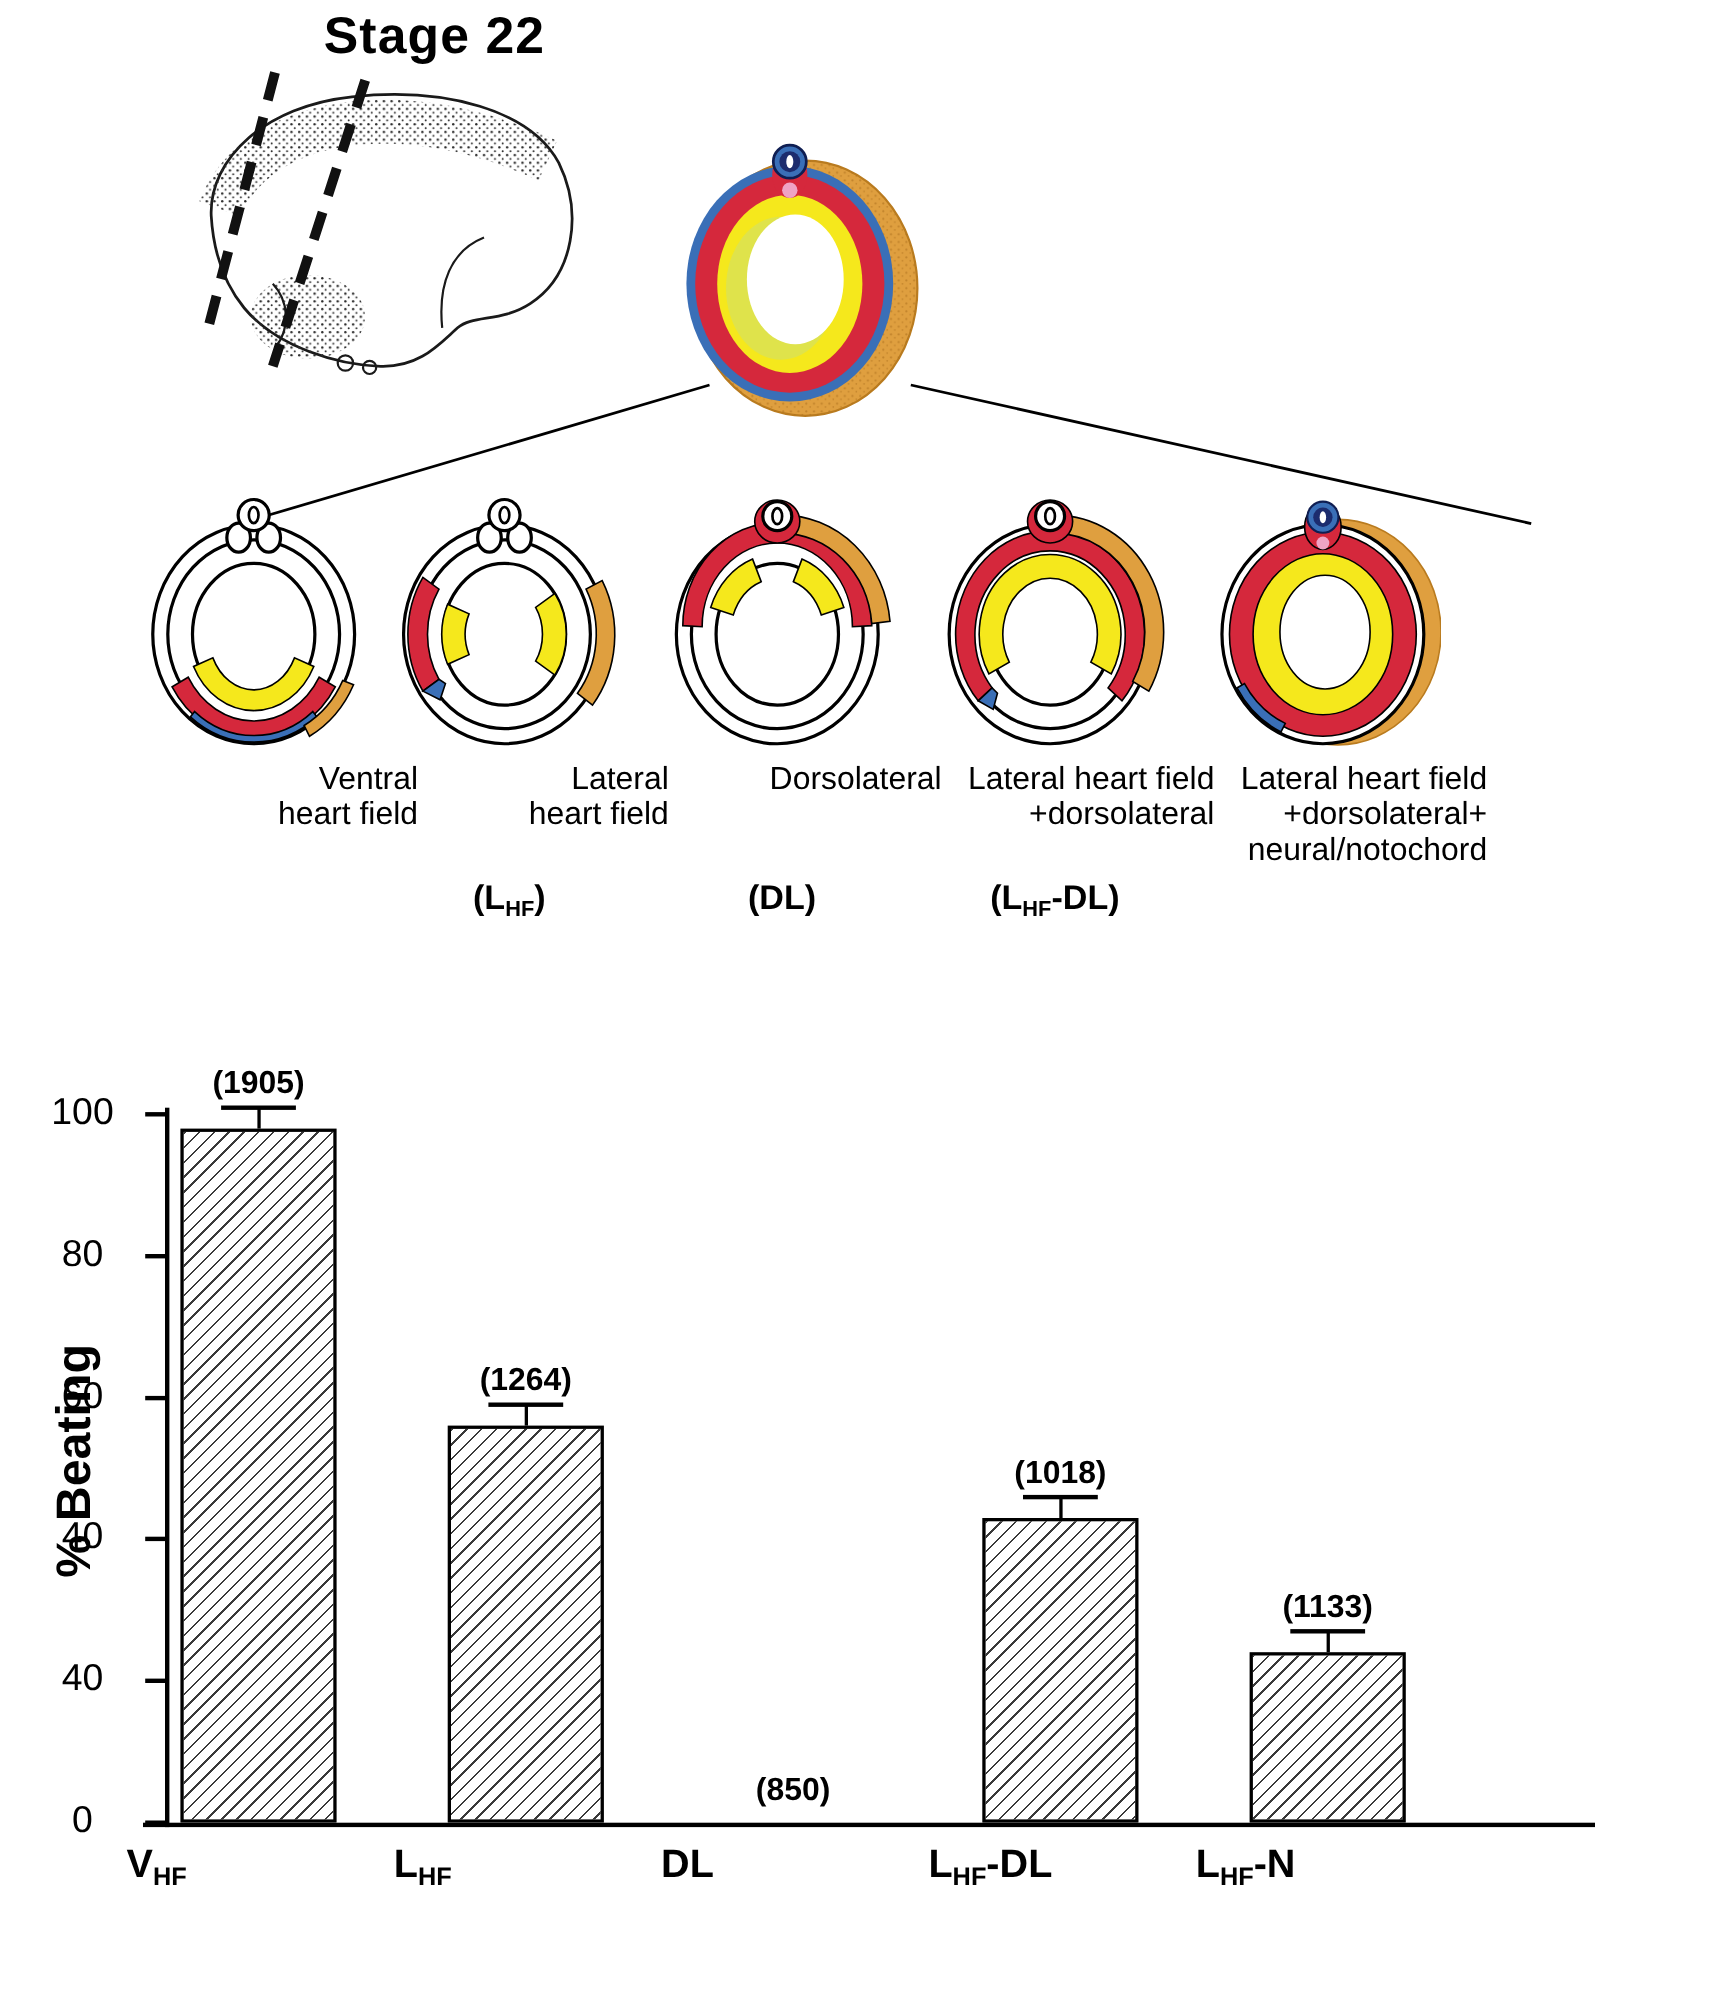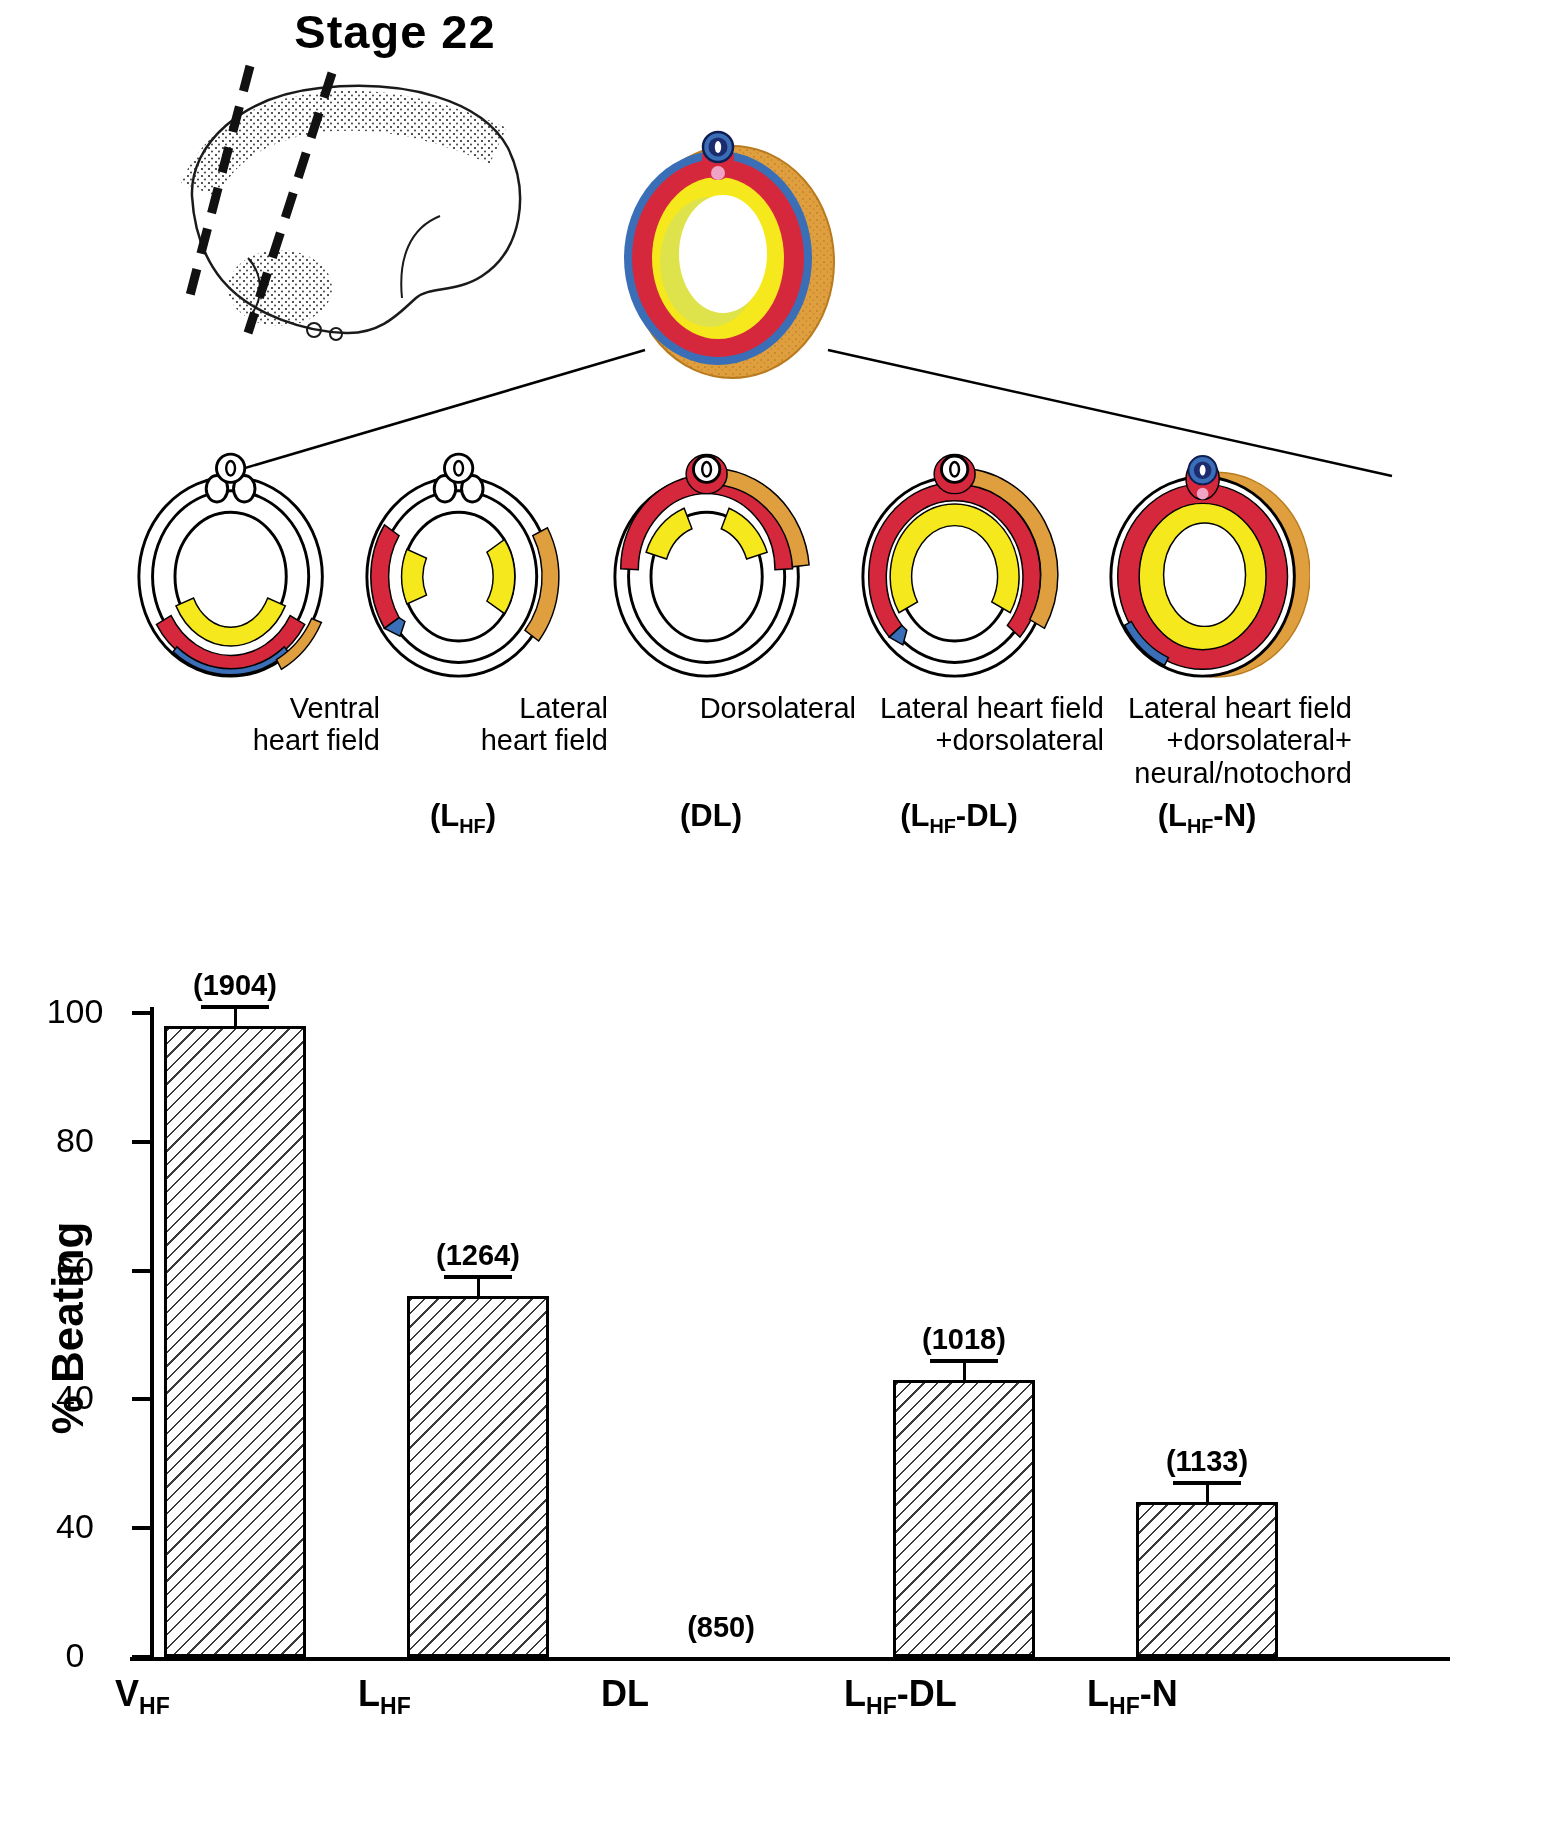--- a/index.html
+++ b/index.html
@@ -169,21 +169,20 @@
       <path class="f-blue sk2" d="M61,233 A92,100 0 0 1 20,192 L27,188 A84,92 0 0 0 65,225 Z"></path>
       <ellipse cx="100" cy="42" rx="17" ry="21" class="f-red sk2"></ellipse>
       <circle cx="100" cy="33" r="14.5" class="f-blue" stroke="#0f1e52" stroke-width="2"></circle>
       <circle cx="100" cy="33" r="9" class="f-navy"></circle>
       <ellipse cx="100" cy="33" rx="3" ry="5.5" class="f-white"></ellipse>
       <circle cx="100" cy="57" r="6" class="f-pink"></circle>
     </svg>
     <div class="panel-name">Lateral heart field
 +dorsolateral+
 neural/notochord</div>
-    <div class="panel-abbr"><span>(L</span><span class="sub">HF</span><span>-N)</span></div>
   </div>
 
   <div class="chart">
     <div class="ylabel">% Beating</div>
     <div class="yaxis"></div>
     <div class="xaxis"></div>
   <div class="tick-mark" style="top: 670px;"></div>
       <div class="tick-label" style="top: 672px;">0</div>
       <div class="tick-mark" style="top: 541.2px;"></div>
       <div class="tick-label" style="top: 543.2px;">40</div>
@@ -191,21 +190,21 @@
       <div class="tick-label" style="top: 414.4px;">40</div>
       <div class="tick-mark" style="top: 283.6px;"></div>
       <div class="tick-label" style="top: 285.6px;">60</div>
       <div class="tick-mark" style="top: 154.8px;"></div>
       <div class="tick-label" style="top: 156.8px;">80</div>
       <div class="tick-mark" style="top: 26px;"></div>
       <div class="tick-label" style="top: 28px;">100</div>
       <div class="bar" style="left: 164px; top: 41px; width: 142px; height: 631px;"></div>
       <div class="err-stem" style="left: 233.5px; top: 23px; height: 18px;"></div>
       <div class="err-cap" style="left: 201px; top: 20px; width: 68px;"></div>
-      <div class="n-label" style="left: 125px; top: -16px;">(1904)</div>
+      <div class="n-label" style="left: 125px; top: -16px;">(1905)</div>
       <div class="cat-label" style="left: 115px;"><span>V</span><span class="sub">HF</span></div>
       <div class="bar" style="left: 407px; top: 311px; width: 142px; height: 361px;"></div>
       <div class="err-stem" style="left: 476.5px; top: 293px; height: 18px;"></div>
       <div class="err-cap" style="left: 444px; top: 290px; width: 68px;"></div>
       <div class="n-label" style="left: 368px; top: 254px;">(1264)</div>
       <div class="cat-label" style="left: 358px;"><span>L</span><span class="sub">HF</span></div>
       <div class="n-label" style="left: 611px; top: 626px;">(850)</div>
       <div class="cat-label" style="left: 601px;"><span>DL</span></div>
       <div class="bar" style="left: 893px; top: 395px; width: 142px; height: 277px;"></div>
       <div class="err-stem" style="left: 962.5px; top: 377px; height: 18px;"></div>

